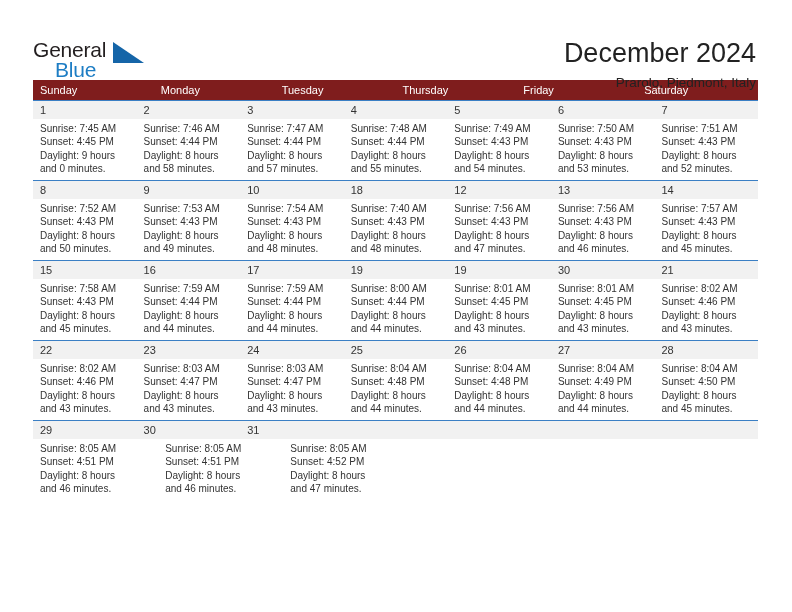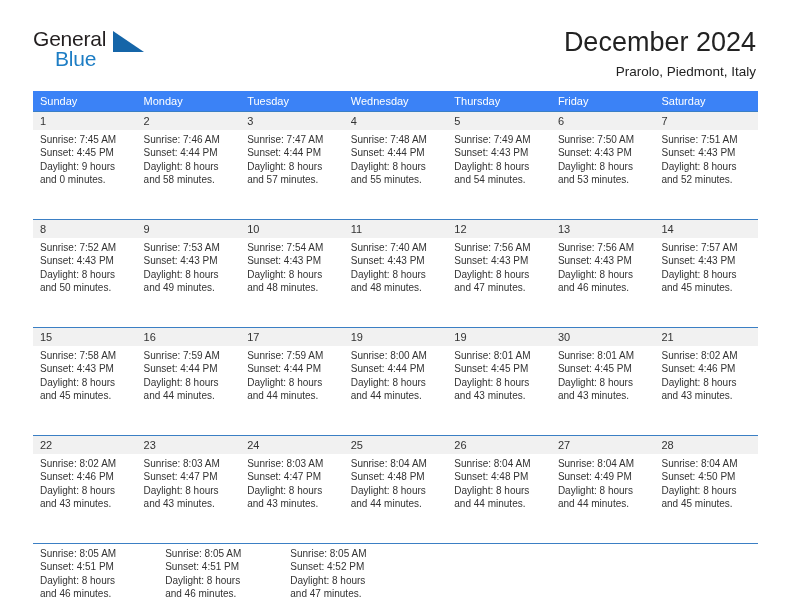--- a/index.html
+++ b/index.html
@@ -15,22 +15,22 @@
     height: 612px;
     background: #ffffff;
     padding: 0;
   }
 
   
   .header {
     display: flex;
     align-items: flex-start;
     justify-content: space-between;
-    padding: 28px 36px 0 33px;
-    height: 91px;
+    padding: 39px 36px 0 33px;
+    height: 80px;
     gap: 36px;
   }
   .brand {
     position: relative;
     width: 112px;
     height: 50px;
     line-height: 1;
   }
   .brand-general {
     position: absolute;
@@ -68,21 +68,21 @@
     line-height: 1.1;
   }
 
   
   .calendar {
     margin: 0 34px 0 33px;
     width: 725px;
   }
   .weekday-row {
     display: flex;
-    background: #3b82f6;
+    background: #7f1d1d;
     height: 20px;
   }
   .weekday-cell {
     flex: 1 1 0;
     color: #ffffff;
     font-size: 11px;
     line-height: 20px;
     padding-left: 7px;
     white-space: nowrap;
     overflow: hidden;
@@ -94,21 +94,21 @@
   .week:first-of-type { border-top: none; }
 
   .week-datebar {
     display: flex;
     background: #f1f1f1;
     height: 18px;
   }
   .week-body {
     display: flex;
     background: #ffffff;
-    height: 89px;
+    height: 61px;
   }
   .date-cell {
     flex: 1 1 0;
     font-size: 11px;
     color: #333333;
     line-height: 18px;
     padding-left: 7px;
   }
   .info-cell {
     flex: 1 1 0;
@@ -136,21 +136,20 @@
       <div class="cal-subtitle">Prarolo, Piedmont, Italy</div>
     </div>
   </div>
 
   <div class="calendar">
 
     <div class="weekday-row">
       <div class="weekday-cell">Sunday</div>
       <div class="weekday-cell">Monday</div>
       <div class="weekday-cell">Tuesday</div>
-      <div class="weekday-cell">Wednesday</div>
       <div class="weekday-cell">Thursday</div>
       <div class="weekday-cell">Friday</div>
       <div class="weekday-cell">Saturday</div>
     </div>
 
     <div class="week">
       <div class="week-datebar">
         <div class="date-cell">1</div>
         <div class="date-cell">2</div>
         <div class="date-cell">3</div>
@@ -203,21 +202,21 @@
           <div class="line">and 52 minutes.</div>
         </div>
       </div>
     </div>
 
     <div class="week">
       <div class="week-datebar">
         <div class="date-cell">8</div>
         <div class="date-cell">9</div>
         <div class="date-cell">10</div>
-        <div class="date-cell">11</div>
+        <div class="date-cell">18</div>
         <div class="date-cell">12</div>
         <div class="date-cell">13</div>
         <div class="date-cell">14</div>
       </div>
       <div class="week-body">
         <div class="info-cell">
           <div class="line">Sunrise: 7:52 AM</div>
           <div class="line">Sunset: 4:43 PM</div>
           <div class="line">Daylight: 8 hours</div>
           <div class="line">and 50 minutes.</div>
@@ -367,20 +366,29 @@
         <div class="info-cell">
           <div class="line">Sunrise: 8:04 AM</div>
           <div class="line">Sunset: 4:50 PM</div>
           <div class="line">Daylight: 8 hours</div>
           <div class="line">and 45 minutes.</div>
         </div>
       </div>
     </div>
 
     <div class="week last">
+      <div class="week-datebar">
+        <div class="date-cell">29</div>
+        <div class="date-cell">30</div>
+        <div class="date-cell">31</div>
+        <div class="date-cell"></div>
+        <div class="date-cell"></div>
+        <div class="date-cell"></div>
+        <div class="date-cell"></div>
+      </div>
       <div class="week-body">
         <div class="info-cell">
           <div class="line">Sunrise: 8:05 AM</div>
           <div class="line">Sunset: 4:51 PM</div>
           <div class="line">Daylight: 8 hours</div>
           <div class="line">and 46 minutes.</div>
         </div>
         <div class="info-cell">
           <div class="line">Sunrise: 8:05 AM</div>
           <div class="line">Sunset: 4:51 PM</div>

